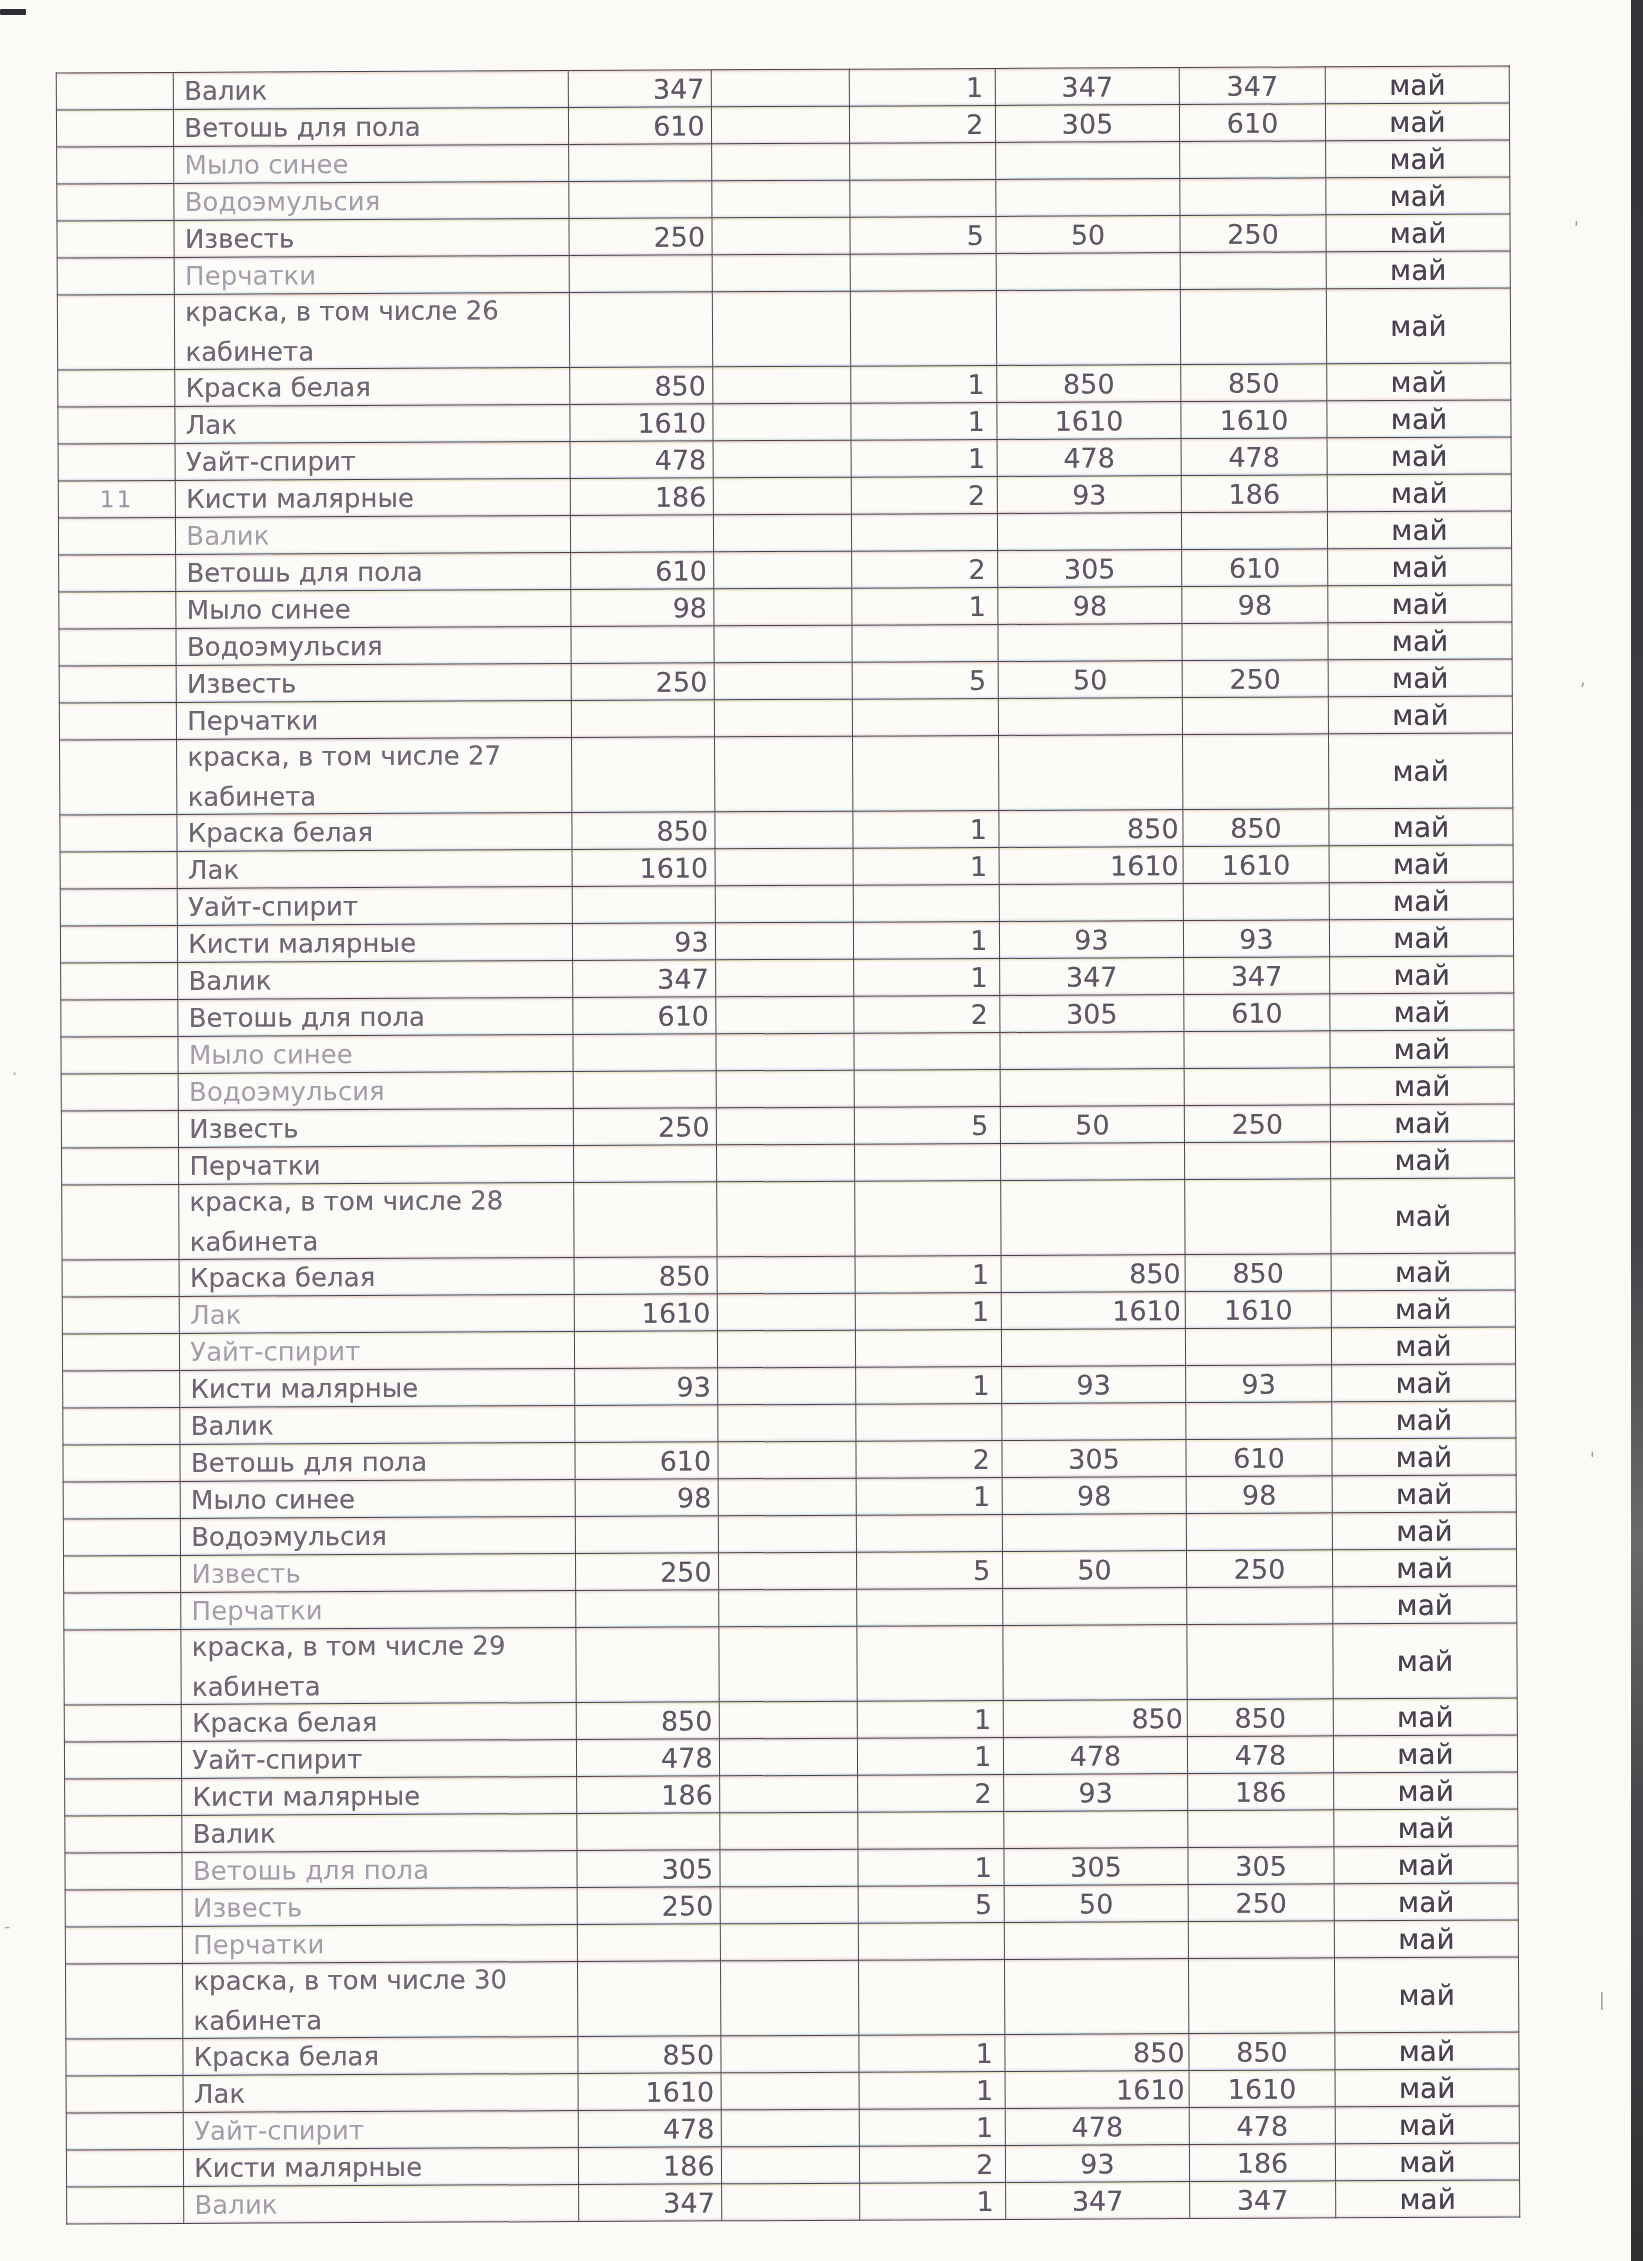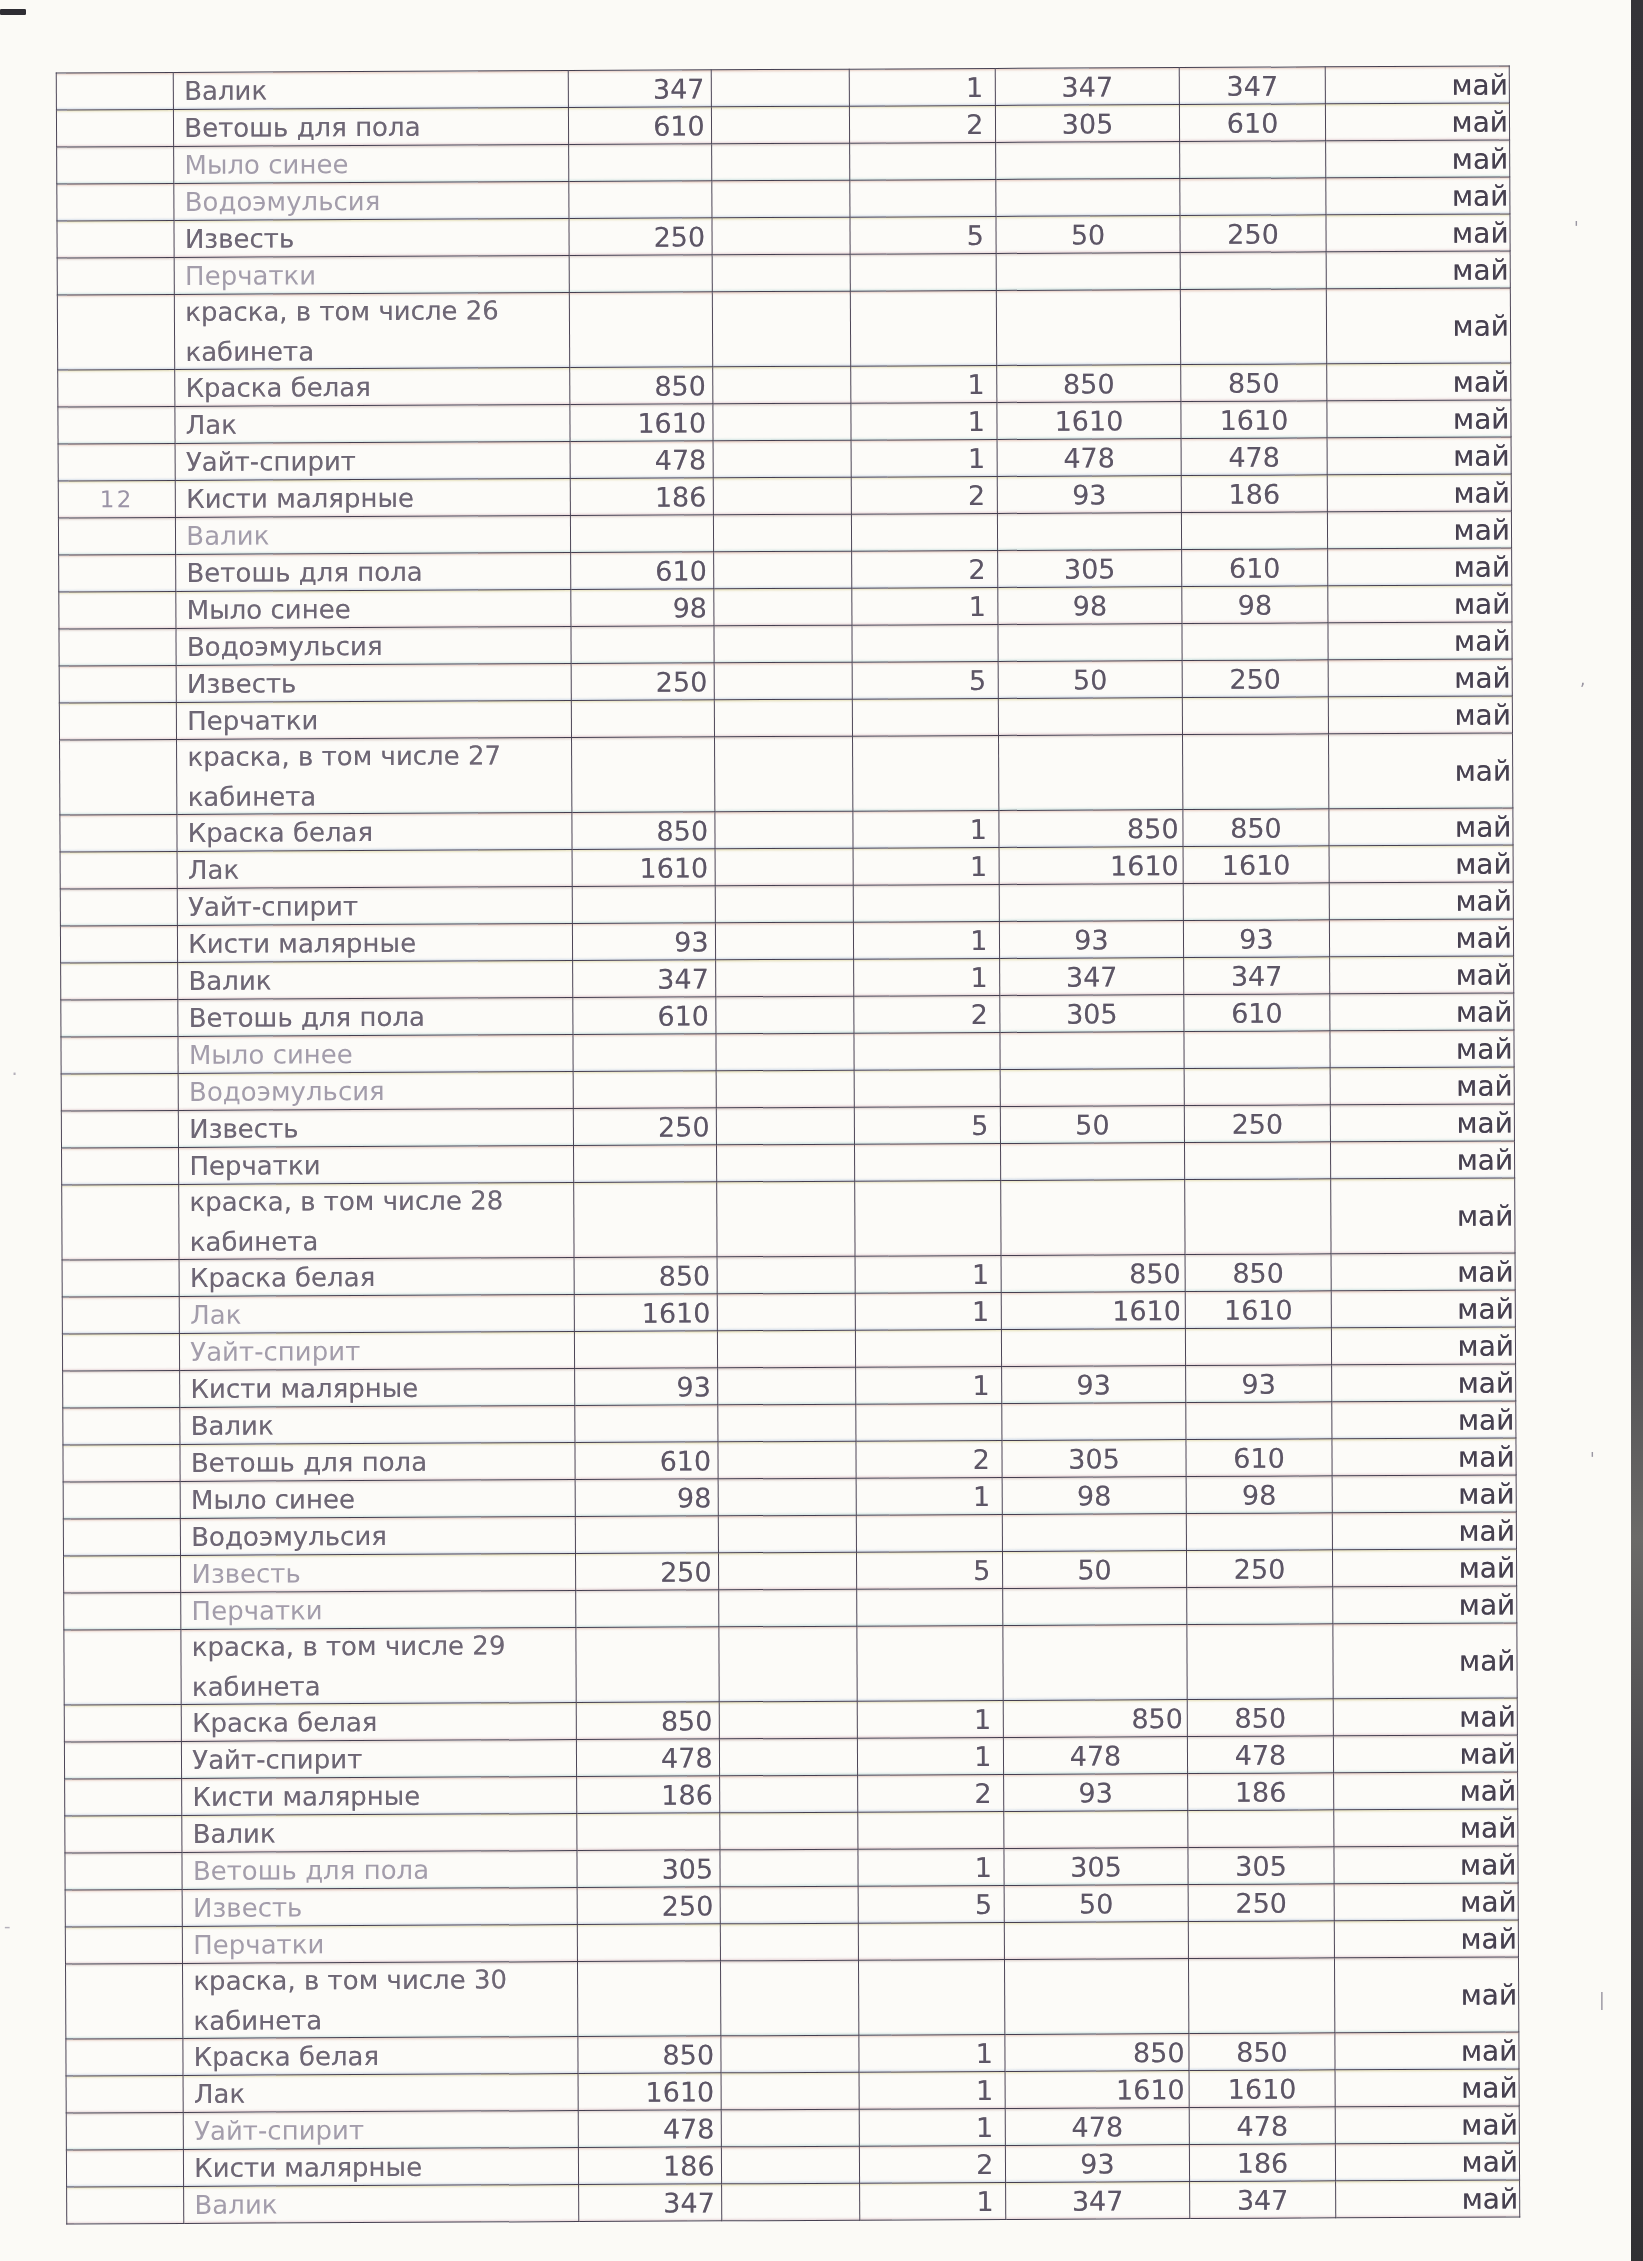--- a/index.html
+++ b/index.html
@@ -63,21 +63,21 @@
   .c-name.faded { color:#a39dab; text-shadow:none; }
   .c-sum   { text-align:right;  padding-right:6.4px; font-size:27px; color:#5d5666;
              text-shadow:0 0 0.6px rgba(90,80,100,0.5); }
   .c-qty   { text-align:right;  padding-right:11.6px; font-size:27px; color:#5d5666;
              text-shadow:0 0 0.6px rgba(90,80,100,0.5); }
   .c-price { text-align:center; font-size:27px; color:#5d5666;
              text-shadow:0 0 0.6px rgba(90,80,100,0.5); }
   .c-price.right { text-align:right; padding-right:3.9px; }
   .c-total { text-align:center; font-size:27px; color:#5d5666;
              text-shadow:0 0 0.6px rgba(90,80,100,0.5); }
-  .c-month { text-align:right; font-size:28px; color:#474150;
+  .c-month { text-align:center; font-size:28px; color:#474150;
              text-shadow:0 0 0.6px rgba(70,60,80,0.6); }
 </style>
 </head>
 <body>
 
 <div class="page">
 
   <div class="artifact tl-dash"></div>
   <div class="artifact right-band"></div>
   <div class="artifact tick t1">'</div>
@@ -193,21 +193,21 @@
       <td class="c-num"></td>
       <td class="c-name"><span class="line1">Уайт-спирит</span></td>
       <td class="c-sum">478</td>
       <td class="c-blank"></td>
       <td class="c-qty">1</td>
       <td class="c-price">478</td>
       <td class="c-total">478</td>
       <td class="c-month">май</td>
     </tr>
         <tr class="std f1">
-      <td class="c-num">12</td>
+      <td class="c-num">11</td>
       <td class="c-name"><span class="line1">Кисти малярные</span></td>
       <td class="c-sum">186</td>
       <td class="c-blank"></td>
       <td class="c-qty">2</td>
       <td class="c-price">93</td>
       <td class="c-total">186</td>
       <td class="c-month">май</td>
     </tr>
         <tr class="std f2">
       <td class="c-num"></td>

